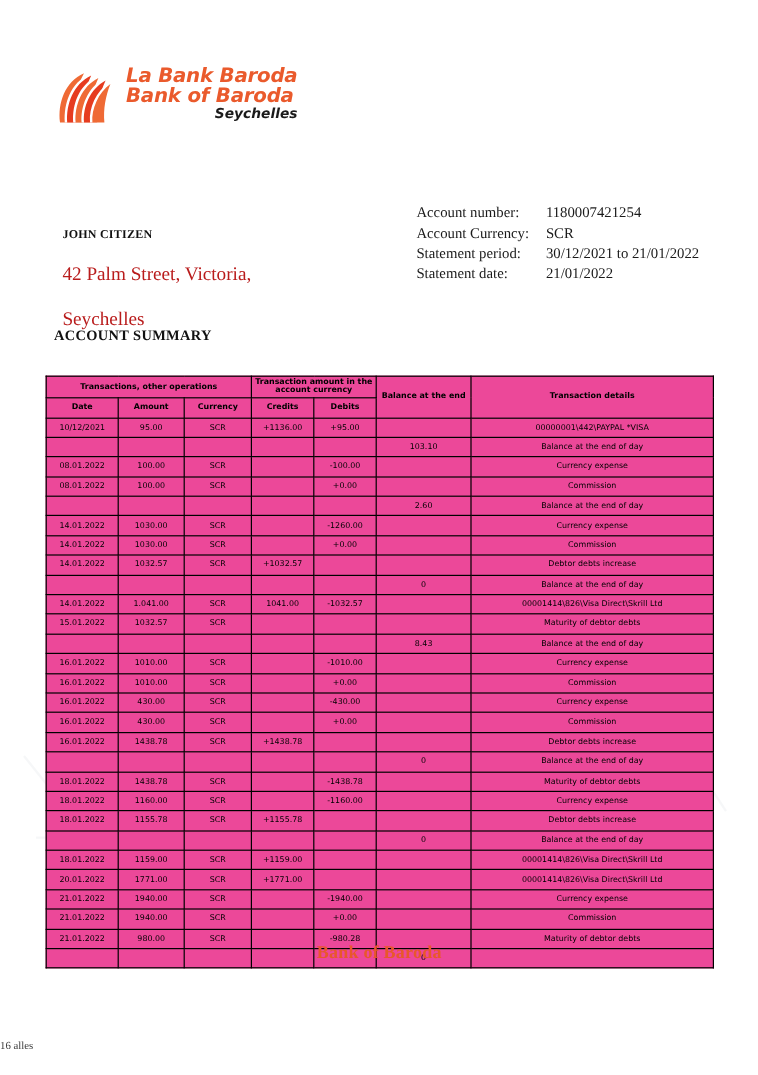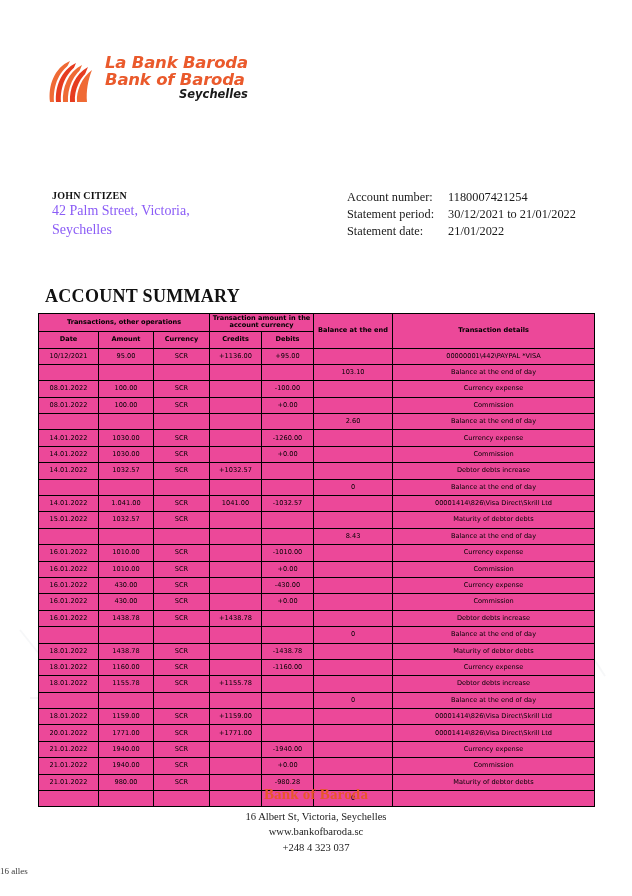--- a/index.html
+++ b/index.html
@@ -81,52 +81,53 @@
     line-height: 1.33;
   }
   .customer-name {
     font-family: "Liberation Serif", serif;
     font-weight: bold;
     font-size: 10px;
     color: #111;
     letter-spacing: 0.2px;
   }
   .customer-addr {
-    font-size: 14px;
-    color: #8b5cf6;
+    font-size: 16px;
+    color: #b91c1c;
+    margin-top: 16px;
   }
 
   .account-info {
     position: absolute;
     left: 347px;
-    top: 189px;
+    top: 169px;
     font-size: 12.3px;
     color: #1a1a1a;
     line-height: 1.37;
   }
   .account-info table {
     border-collapse: collapse;
   }
   .account-info td {
     padding: 0;
     vertical-align: top;
     white-space: nowrap;
   }
   .ai-label {
     padding-right: 14px !important;
   }
 
   
   .section-title {
     position: absolute;
     left: 45px;
-    top: 286px;
+    top: 272px;
     font-family: "Liberation Serif", serif;
     font-weight: bold;
-    font-size: 18px;
+    font-size: 12px;
     color: #111;
     letter-spacing: 0.3px;
   }
 
   
   .stmt-wrap {
     position: absolute;
     left: 38px;
     top: 313px;
     width: 556px;
@@ -262,20 +263,24 @@
     <div class="customer-addr">42 Palm Street, Victoria,</div>
     <div class="customer-addr">Seychelles</div>
   </div>
 
   <div class="account-info">
     <table>
       <tbody>
         <tr>
           <td class="ai-label">Account number:</td>
           <td>1180007421254</td>
+        </tr>
+        <tr>
+          <td class="ai-label">Account Currency:</td>
+          <td>SCR</td>
         </tr>
         <tr>
           <td class="ai-label">Statement period:</td>
           <td>30/12/2021 to 21/01/2022</td>
         </tr>
         <tr>
           <td class="ai-label">Statement date:</td>
           <td>21/01/2022</td>
         </tr>
       </tbody>
@@ -562,22 +567,17 @@
             <td></td>
             <td>0</td>
             <td class="details"></td>
           </tr>
         </tbody>
     </table>
   </div>
 
   <div class="footer">
     <div class="footer-bank">Bank of Baroda</div>
-    <div class="footer-lines">
-      <div>16 Albert St, Victoria, Seychelles</div>
-      <div>www.bankofbaroda.sc</div>
-      <div>+248 4 323 037</div>
-    </div>
   </div>
 
   <div class="page-marker">16 alles</div>
 
 </div>
 
 </body></html>

